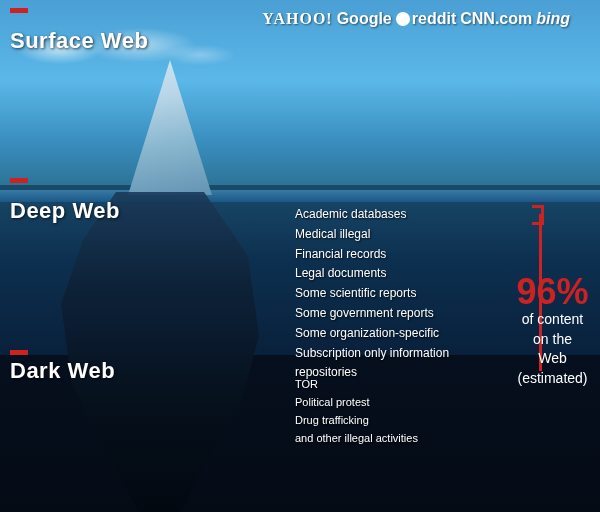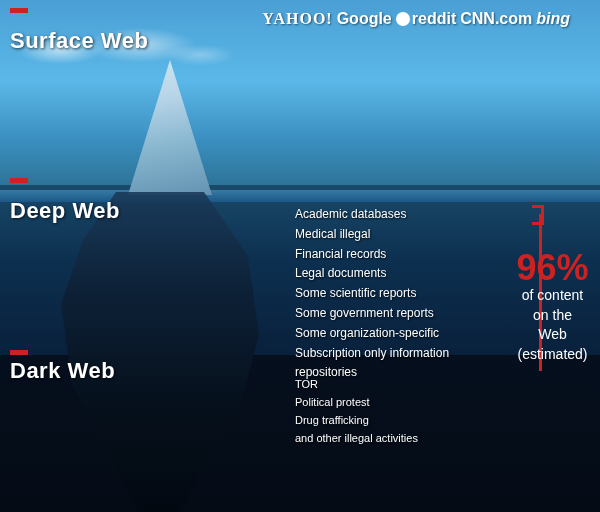--- a/index.html
+++ b/index.html
@@ -198,20 +198,21 @@
       right: 10px;
       width: 75px;
       text-align: center;
     }
 
     .stats-percent {
       color: #cc2222;
       font-size: 36px;
       font-weight: bold;
       line-height: 1;
+      margin-top: 24px;
     }
 
     .stats-text {
       color: white;
       font-size: 14px;
       line-height: 1.4;
       text-align: center;
     }
 
     

